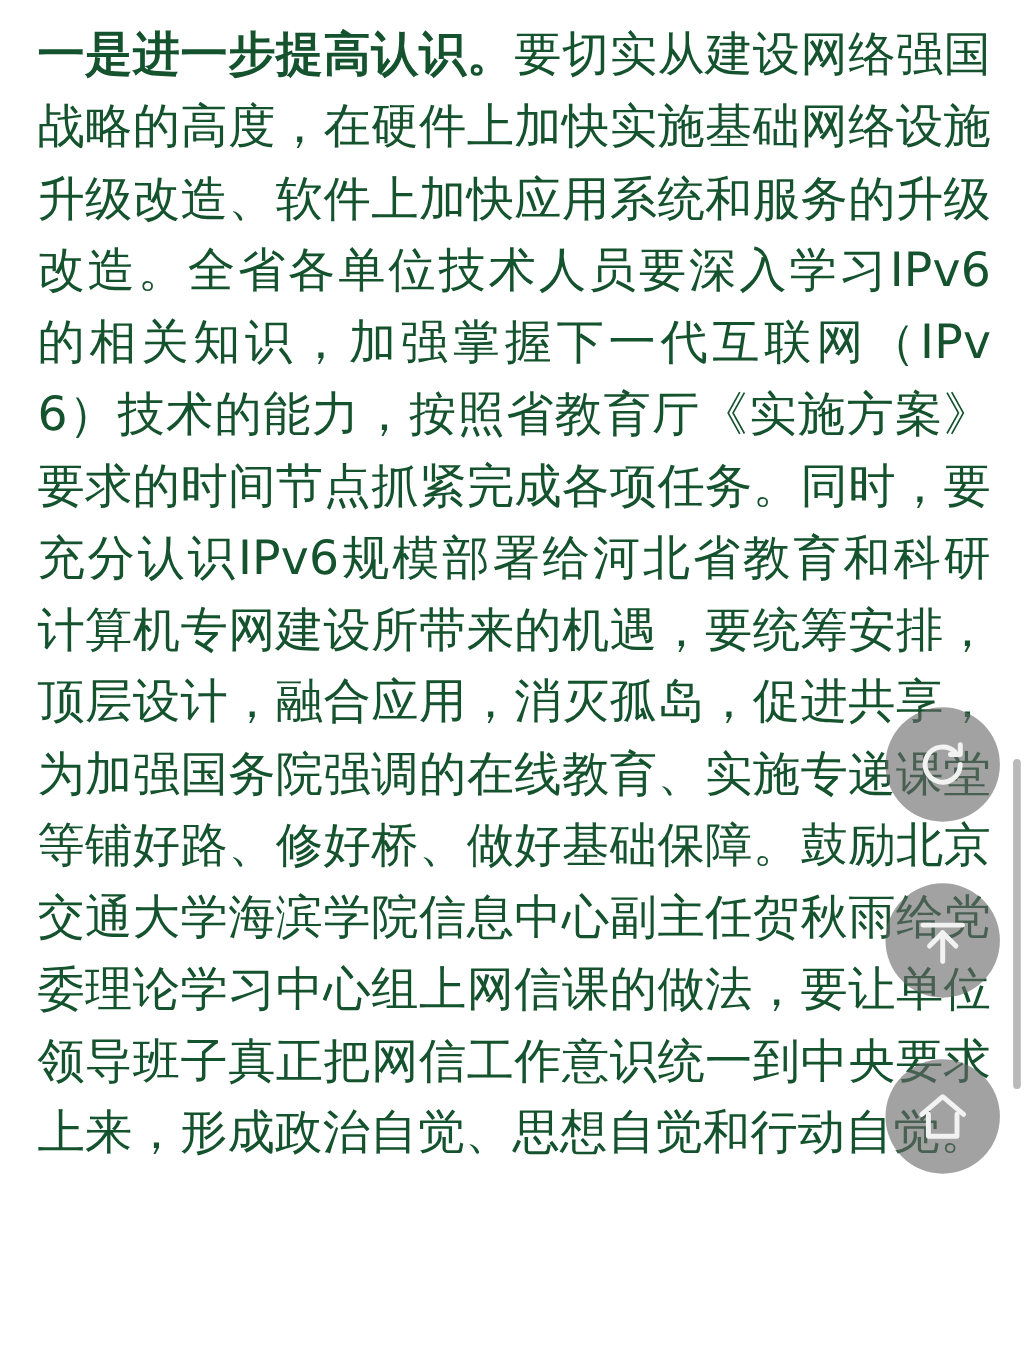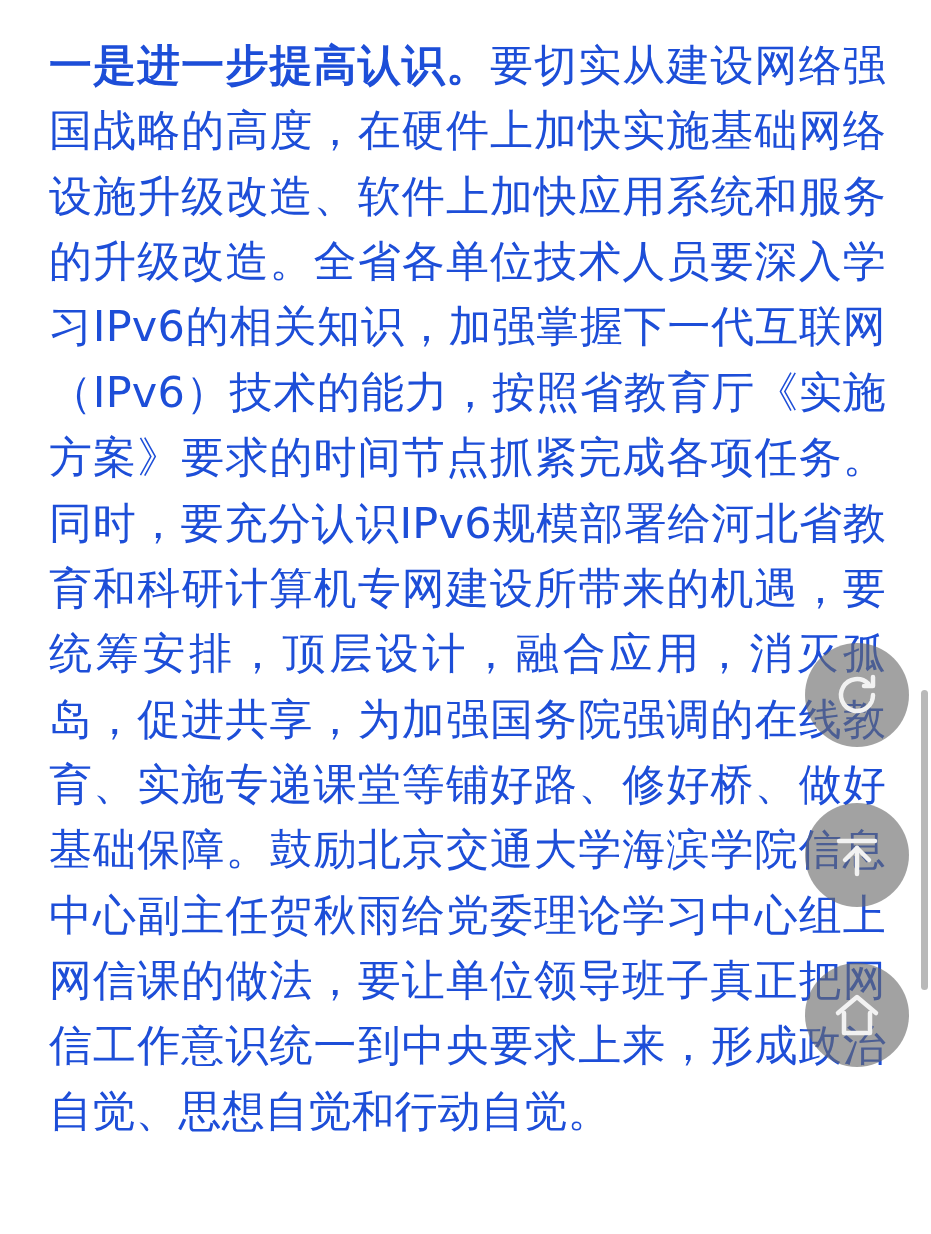--- a/index.html
+++ b/index.html
@@ -21,25 +21,25 @@
     top: 0;
     width: 931px;
     height: 1234px;
     box-sizing: border-box;
     padding: 18px 30px 10px 34px;
   }
 
   #paragraph {
     font-size: 43px;
     line-height: 1.52;
-    color: #1d4ed8;
+    color: #14532d;
     text-align: justify;
     text-justify: inter-ideograph;
     letter-spacing: 0.2px;
-    margin: 15px;
+    margin: 0;
     word-break: break-all;
   }
 
   #paragraph .lead {
     font-weight: bold;
   }
 
   
   #scrollbar-track {
     position: absolute;

